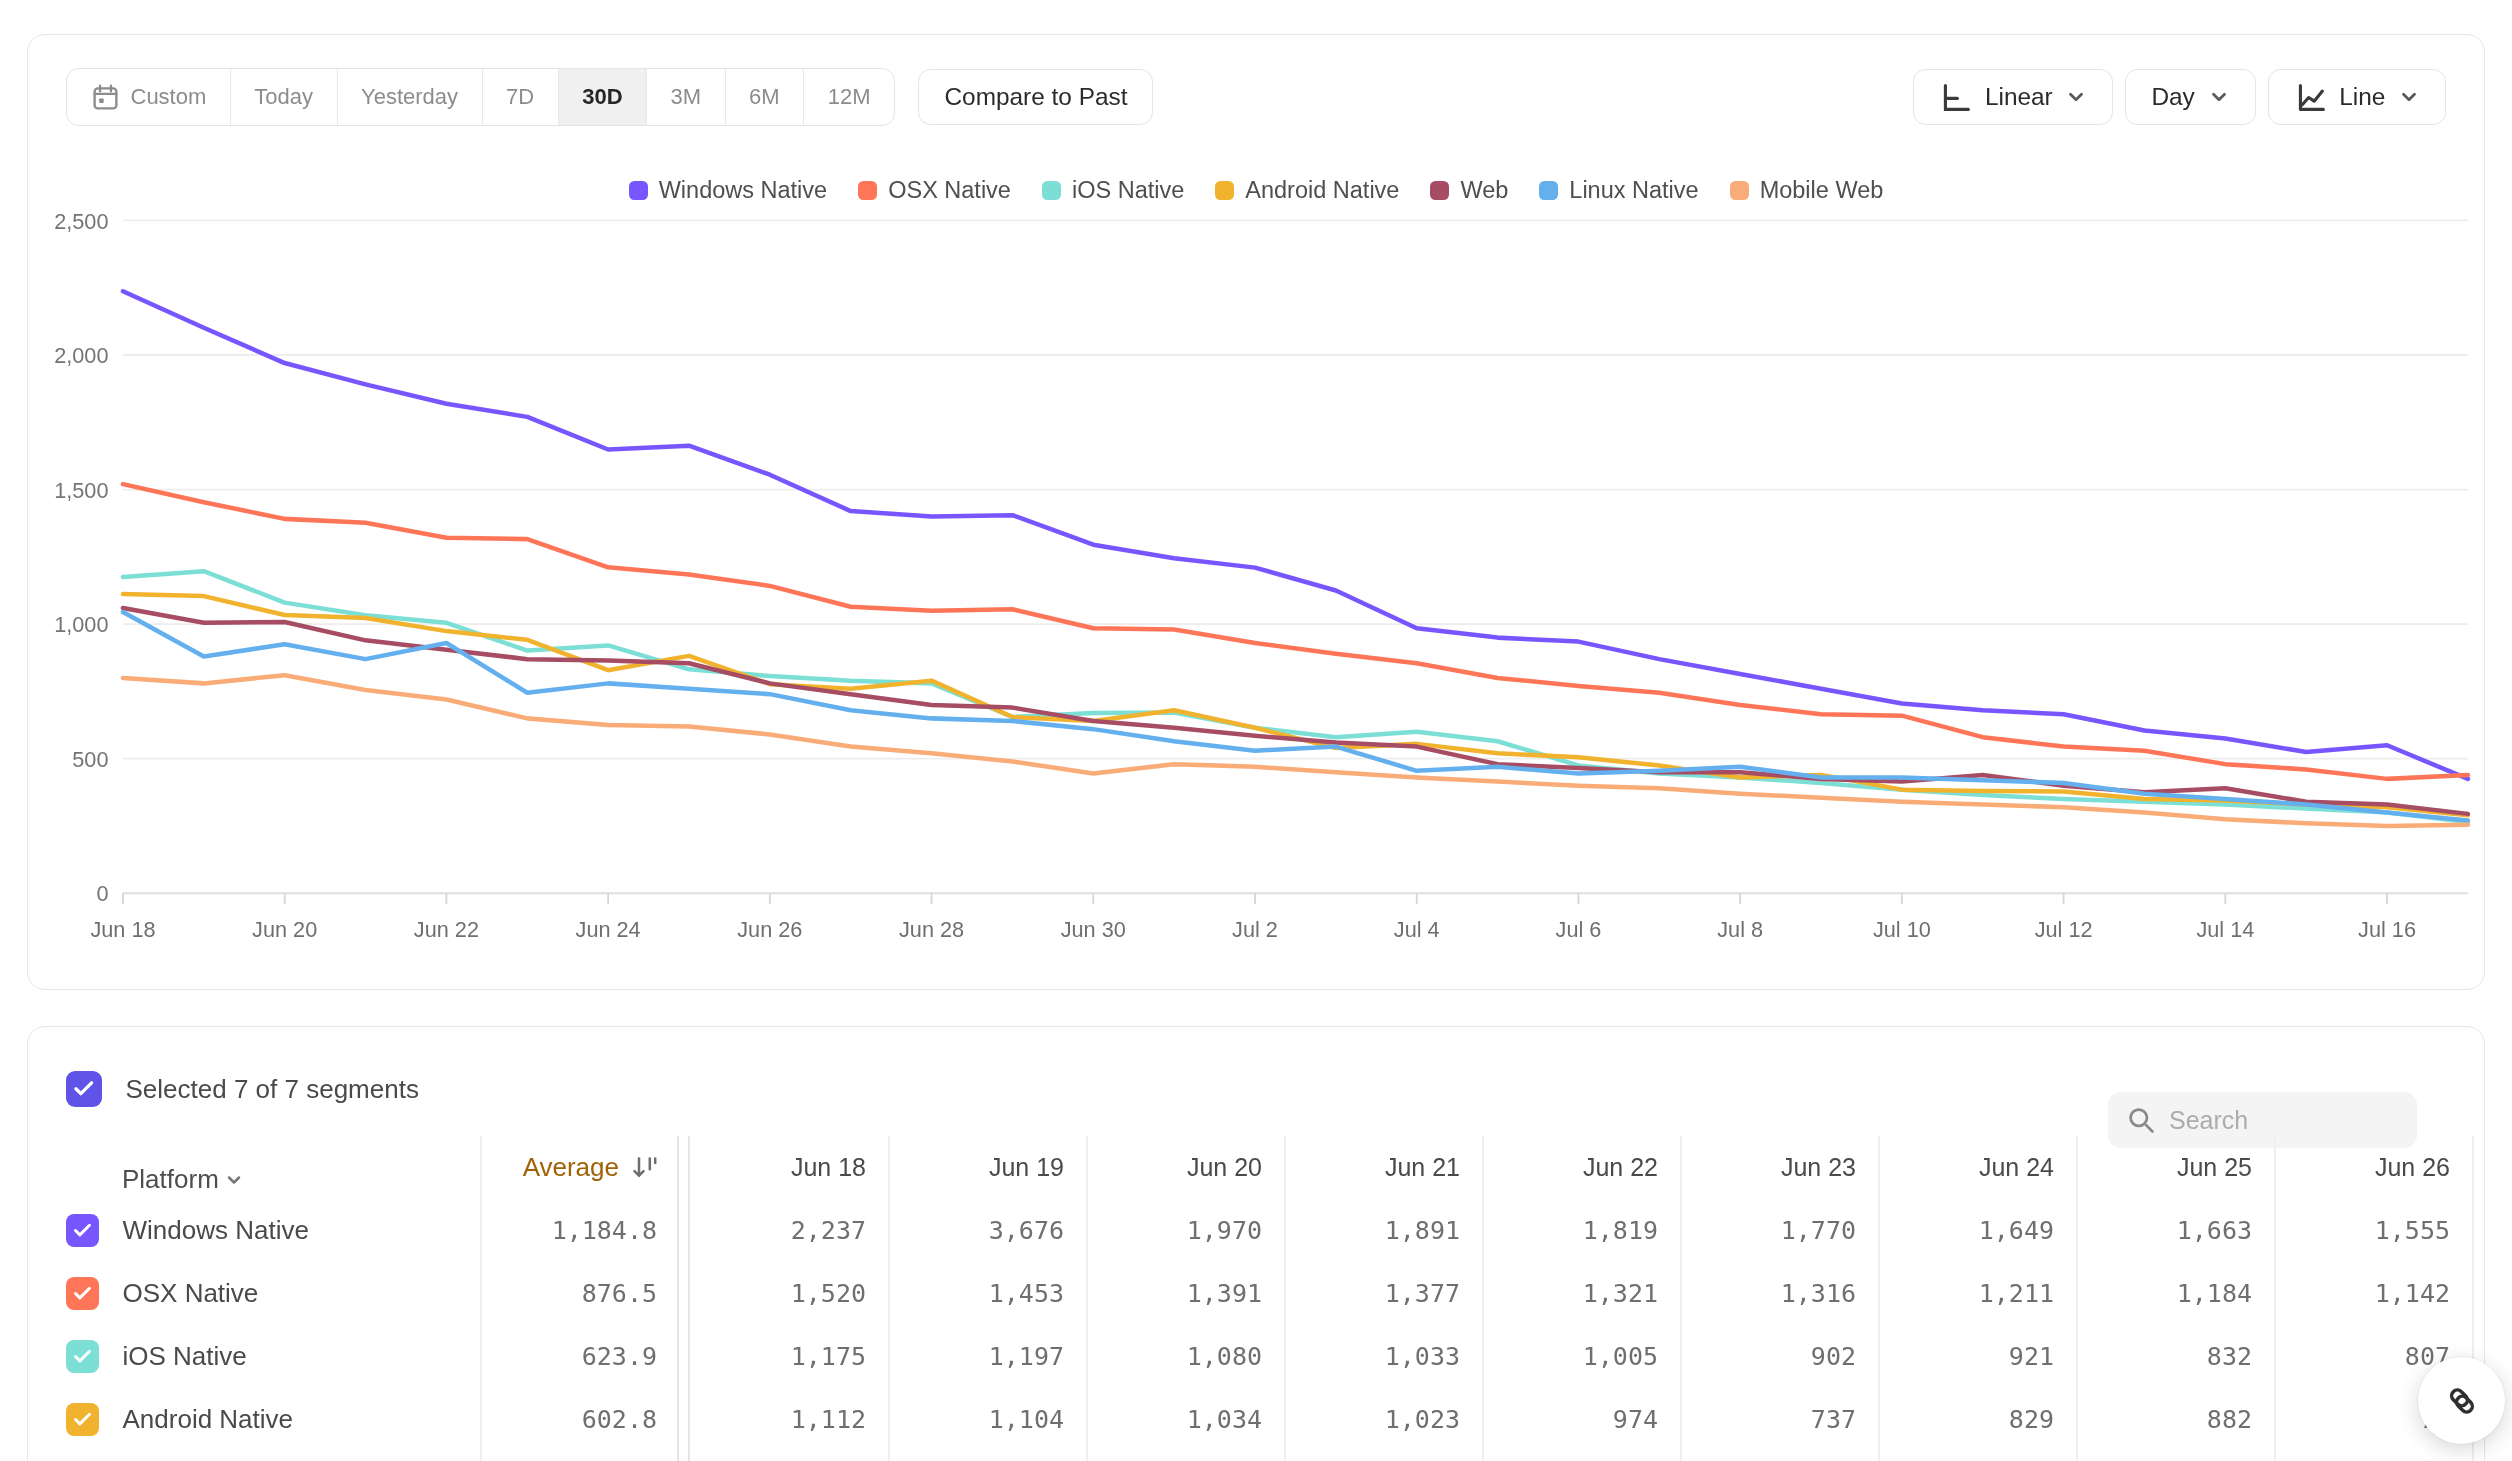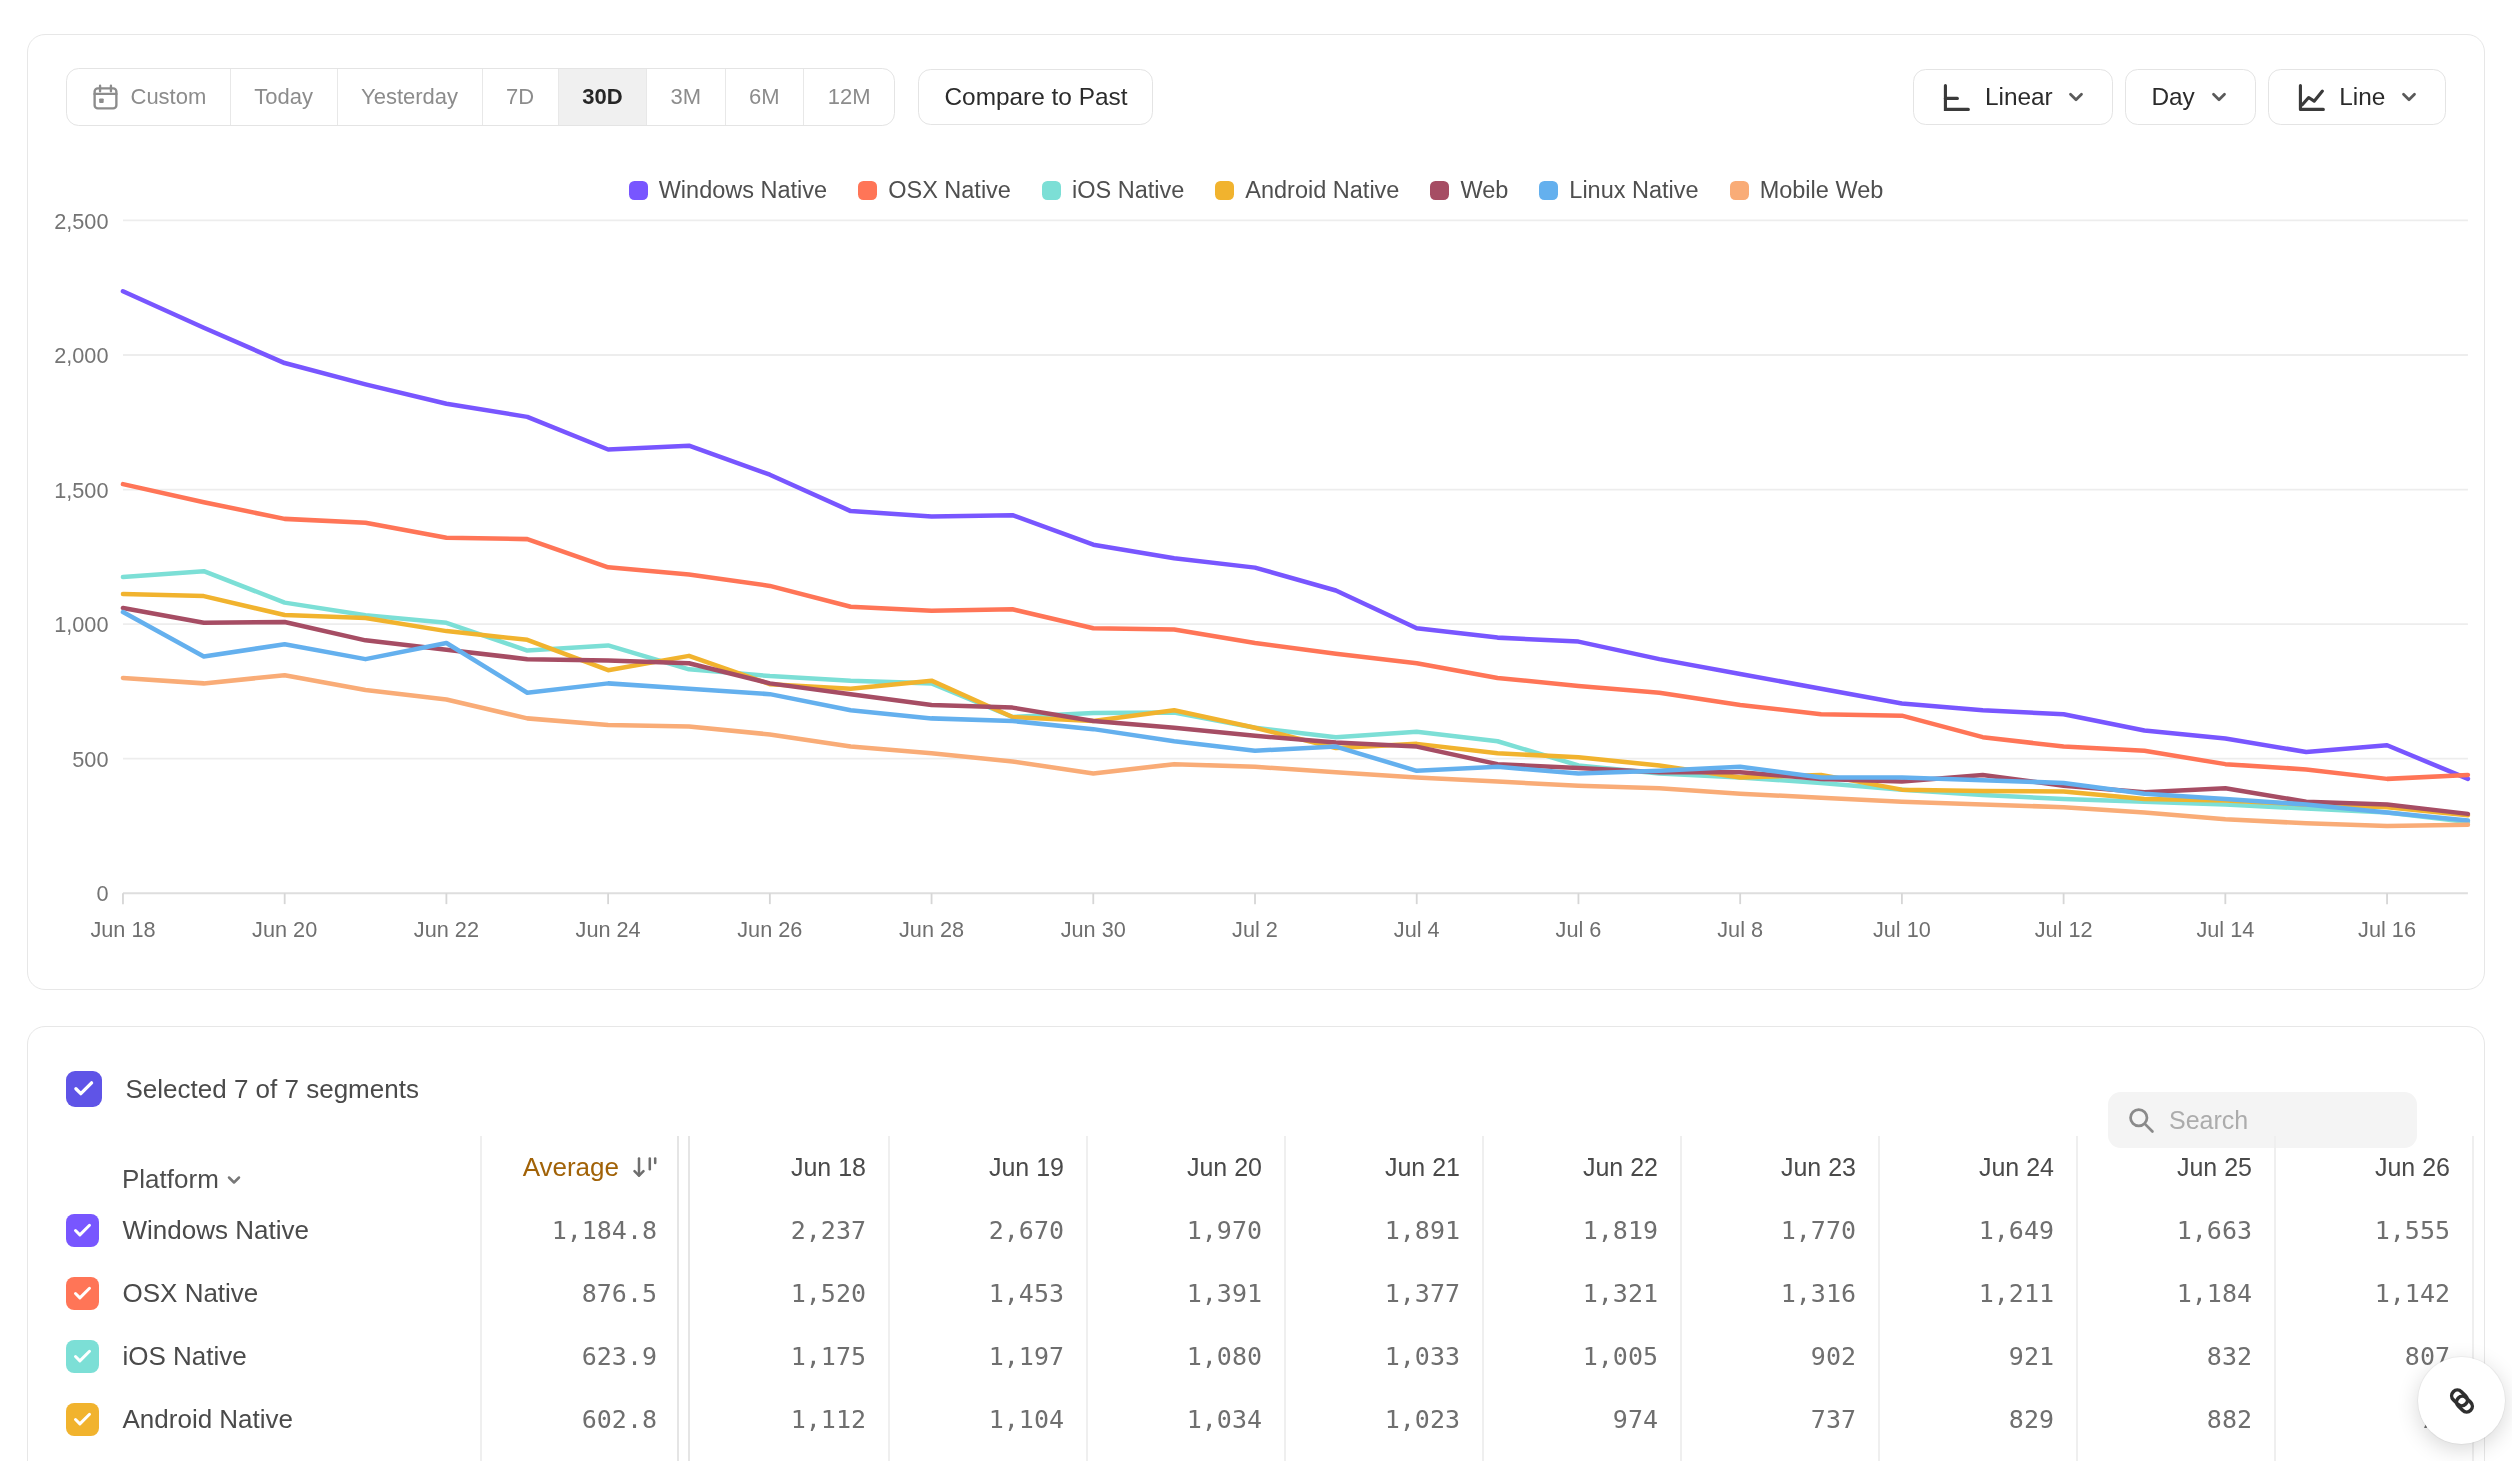--- a/index.html
+++ b/index.html
@@ -304,21 +304,21 @@
             <div class="checkbox" style="width: 33px; height: 33px; border-radius: 8.1px; background: rgb(120, 86, 255);">
               <svg width="21" height="21" viewBox="0 0 24 24" fill="none" stroke="#fff" stroke-width="3.4" stroke-linecap="round" stroke-linejoin="round">
                 <path d="M20 6 L9 17 L4 12"></path>
               </svg>
             </div>
             <span class="plabel">Windows Native</span>
           </div>
           <div class="cell-avg num">1,184.8</div>
           <div class="col-gap"></div>
           <div class="cell-day num">2,237</div>
-          <div class="cell-day num">2,670</div>
+          <div class="cell-day num">3,676</div>
           <div class="cell-day num">1,970</div>
           <div class="cell-day num">1,891</div>
           <div class="cell-day num">1,819</div>
           <div class="cell-day num">1,770</div>
           <div class="cell-day num">1,649</div>
           <div class="cell-day num">1,663</div>
           <div class="cell-day num">1,555</div>
         </div>
         <div class="t-row">
           <div class="cell-platform">

